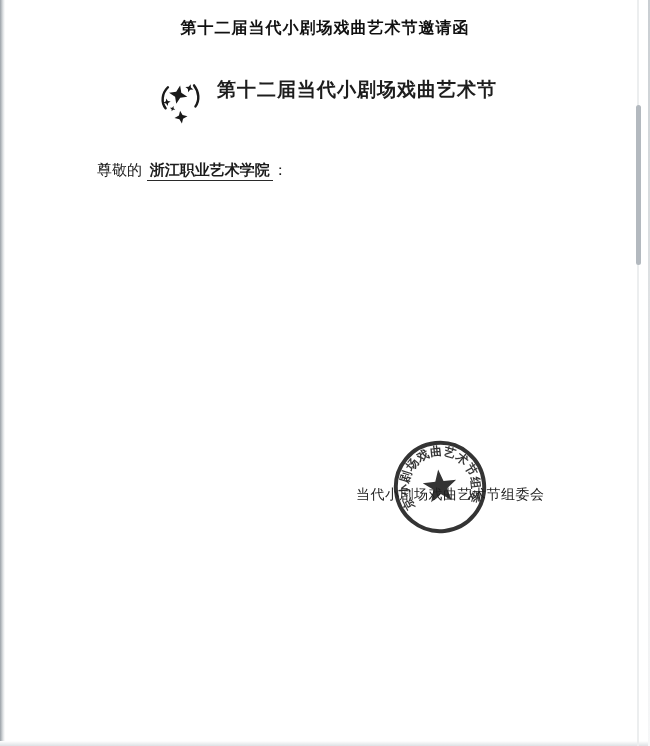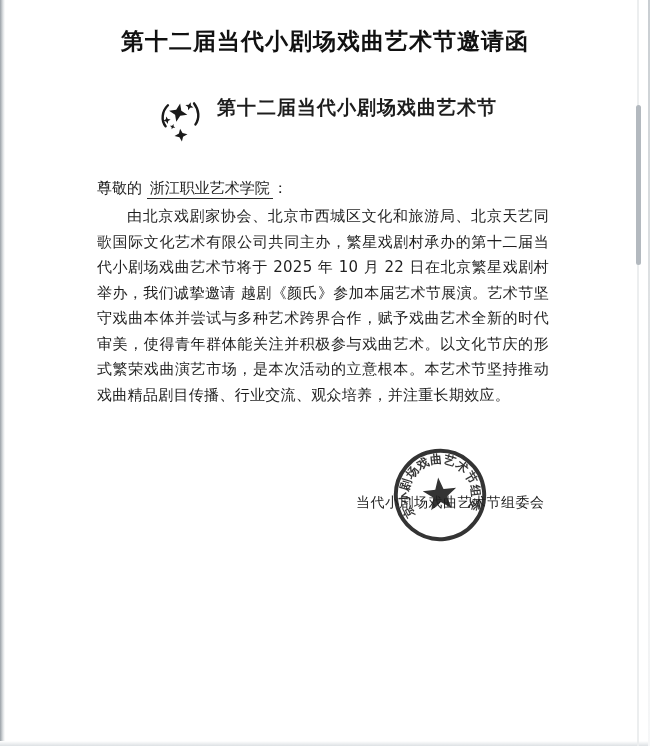--- a/index.html
+++ b/index.html
@@ -16,37 +16,37 @@
   .edge-right  { position:absolute; right:0; top:0; width:2px; height:100%;
                  background:linear-gradient(to bottom,#c9ced2,#e9ebec 60%,#f6f7f8); }
   .scroll-track { position:absolute; right:11px; top:0; width:2px; height:100%;
                  background:#eceeef; }
   .scroll-thumb { position:absolute; right:9px; top:105px; width:5px; height:160px;
                  border-radius:3px; background:#b3b9bf; cursor:pointer; }
 
   .doc { position:relative; width:100%; height:100%; }
 
   .title {
-    margin:16px; padding-top:10px; text-align:center;
-    font-size:23px; font-weight:bold; letter-spacing:1px; color:#111;
+    margin:8px; padding-top:10px; text-align:center;
+    font-size:16px; font-weight:bold; letter-spacing:1px; color:#111;
   }
 
   .logo-row {
     margin-top:38px; height:54px;
     display:flex; justify-content:center; gap:8px;
   }
   .logo-mark { width:56px; height:56px; }
   .logo-text {
     font-size:19px; font-weight:bold; letter-spacing:1px; color:#1d1d1d;
     transform:scaleY(1.02);
   }
 
   .salutation { margin:30px 0 0 97px; font-size:15px; color:#1c1c1c; }
   .salutation .recipient {
-    font-weight:normal; border-bottom:1.5px solid #2a2a2a; padding:0 3px 1px 3px;
+    font-weight:bold; border-bottom:1.5px solid #2a2a2a; padding:0 3px 1px 3px;
   }
 
   .body-para {
     width:452px; margin:6px 0 0 97px;
     font-size:15px; line-height:25.5px; letter-spacing:0.3px;
     text-align:justify; text-indent:2em; color:#1f1f1f;
   }
 
   .signature {
     position:absolute; left:356px; top:478px;
@@ -88,21 +88,20 @@
         </g>
       </svg>
       <span class="logo-text">第十二届当代小剧场戏曲艺术节</span>
     </div>
 
     <div class="salutation">
       <span>尊敬的</span>
       <span class="recipient">浙江职业艺术学院</span><span>：</span>
     </div>
 
-    <p class="body-para">由北京戏剧家协会、北京市西城区文化和旅游局、北京天艺同歌国际文化艺术有限公司共同主办，繁星戏剧村承办的第十二届当代小剧场戏曲艺术节将于 2025 年 10 月 22 日在北京繁星戏剧村举办，我们诚挚邀请 越剧《颜氏》参加本届艺术节展演。艺术节坚守戏曲本体并尝试与多种艺术跨界合作，赋予戏曲艺术全新的时代审美，使得青年群体能关注并积极参与戏曲艺术。以文化节庆的形式繁荣戏曲演艺市场，是本次活动的立意根本。本艺术节坚持推动戏曲精品剧目传播、行业交流、观众培养，并注重长期效应。</p>
 
     <div class="signature">当代小剧场戏曲艺术节组委会</div>
 
     <svg class="seal" viewBox="-60 -60 120 120" xmlns="http://www.w3.org/2000/svg">
       <circle cx="0" cy="0" r="50" fill="none" stroke="#1f1f1f" stroke-width="4.5"></circle>
       <path d="M0,-20 L4.7,-6.47 L19.02,-6.18 L7.61,2.47 L11.76,16.18 L0,8 L-11.76,16.18 L-7.61,2.47 L-19.02,-6.18 L-4.7,-6.47 Z" fill="#1f1f1f"></path>
       <defs>
         <path id="sealArc" d="M -27.6,23.1 A 36,36 0 1 1 27.6,23.1" fill="none"></path>
       </defs>
       <text font-size="13.5" font-weight="bold" fill="#1f1f1f" letter-spacing="0.5">

